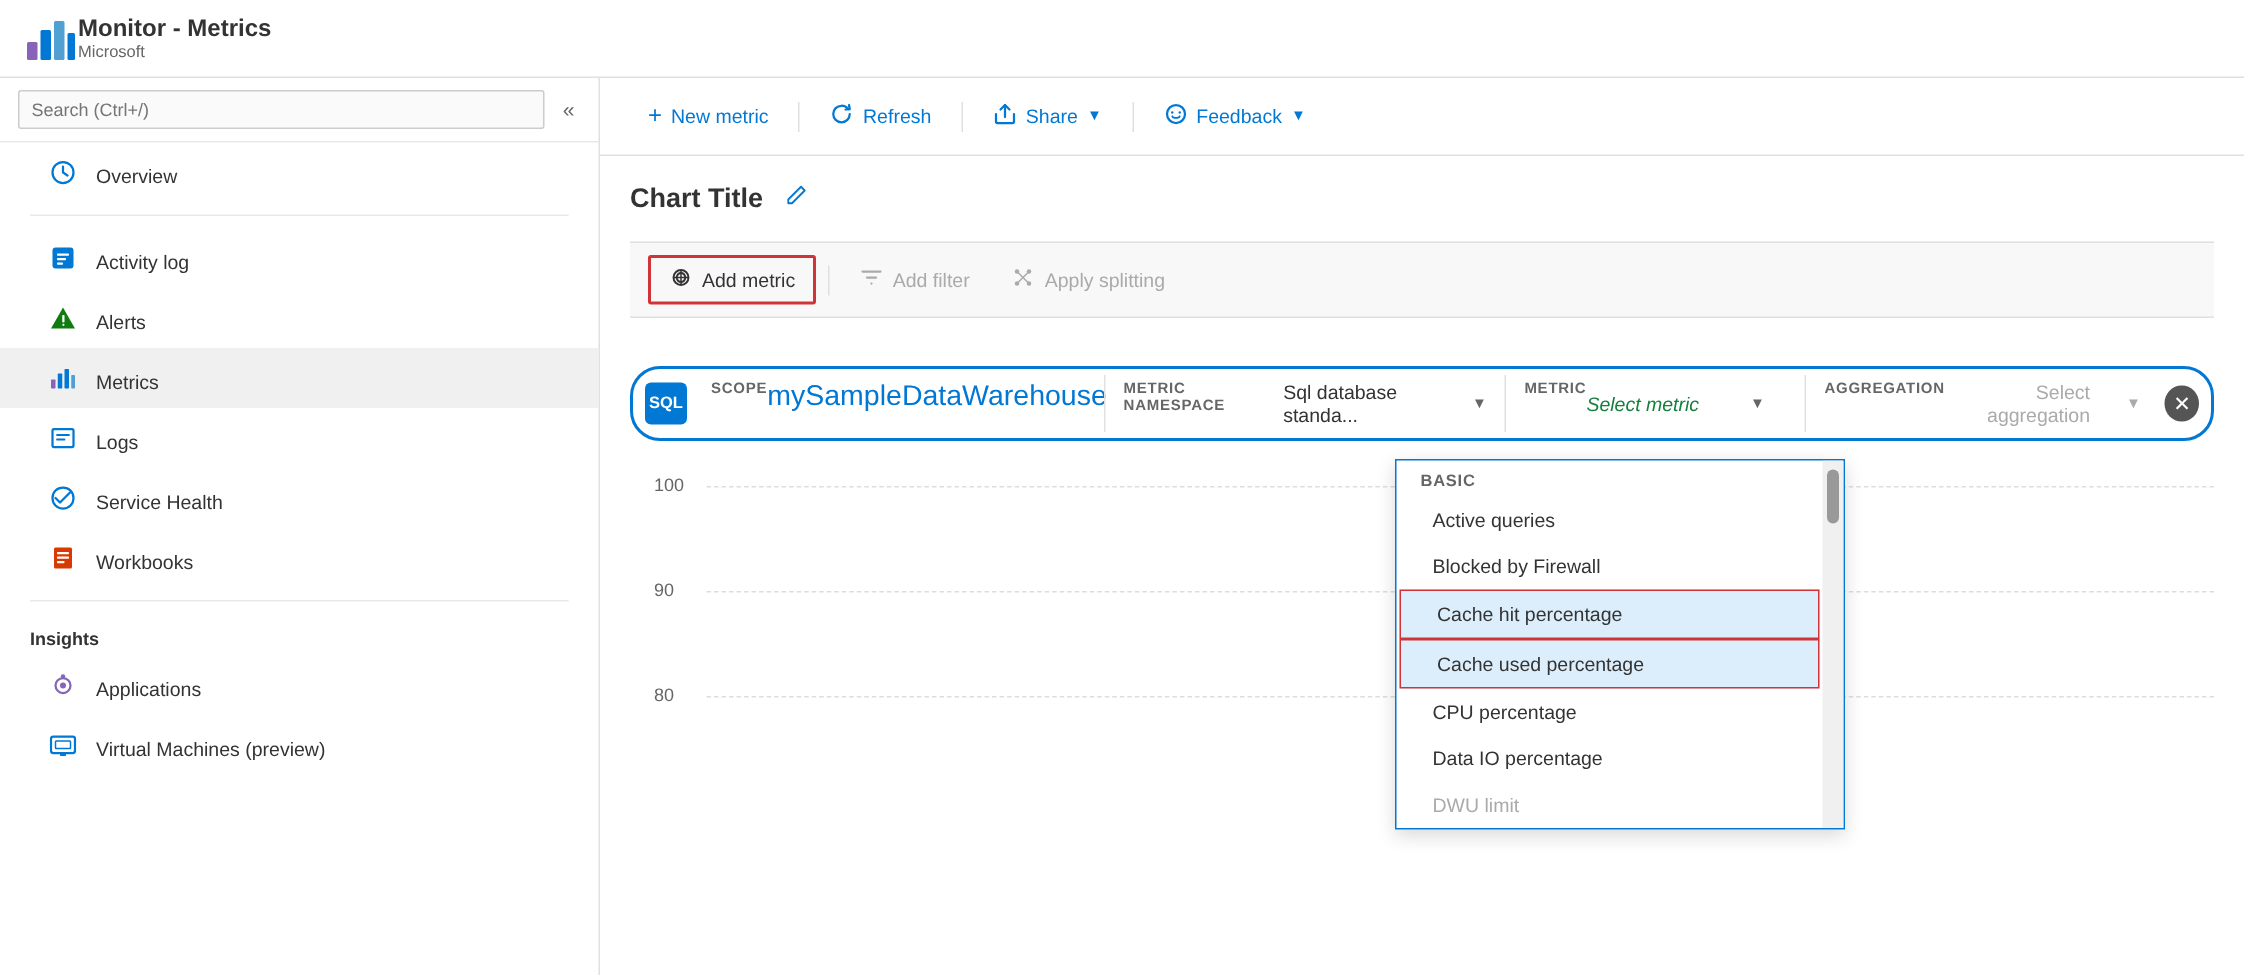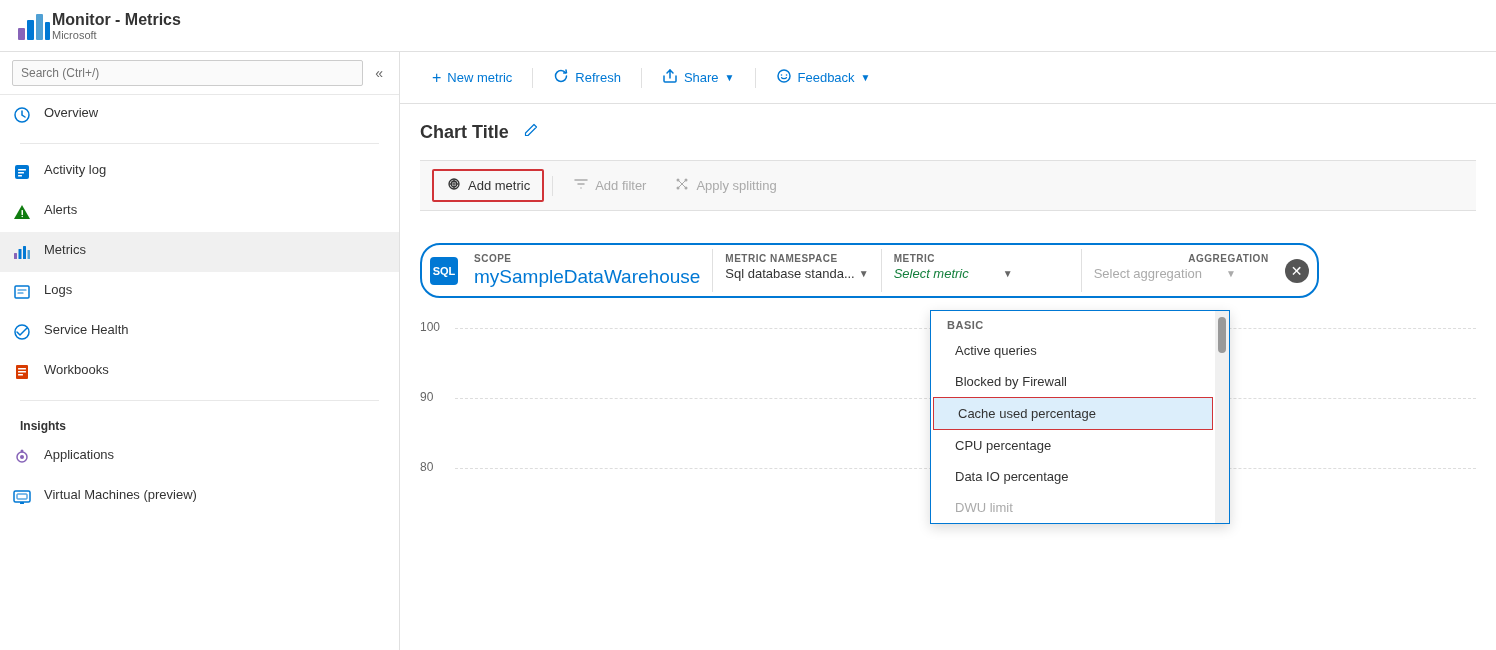--- a/index.html
+++ b/index.html
@@ -16,21 +16,21 @@
     
     .main-layout { display: flex; flex: 1; overflow: hidden; }
 
     
     .sidebar { width: 400px; border-right: 1px solid #e0e0e0; display: flex; flex-direction: column; background: #fff; flex-shrink: 0; }
     .sidebar-search { padding: 8px 12px; display: flex; align-items: center; gap: 8px; border-bottom: 1px solid #e8e8e8; }
     .sidebar-search input { border: 1px solid #ccc; border-radius: 2px; padding: 5px 8px; width: 100%; font-size: 12px; color: #666; background: #fafafa; }
     .collapse-btn { background: none; border: none; cursor: pointer; color: #666; font-size: 14px; padding: 4px; }
 
     .sidebar-nav { flex: 1; overflow-y: auto; }
-    .nav-item { display: flex; align-items: flex-start; gap: 12px; padding: 10px 12px; cursor: pointer; font-size: 13px; color: #333; }
+    .nav-item { display: flex; align-items: flex-end; gap: 12px; padding: 10px 32px; cursor: pointer; font-size: 13px; color: #333; }
     .nav-item.active { background: #f0f0f0; font-weight: 500; }
     .nav-icon { width: 20px; height: 20px; display: flex; align-items: center; justify-content: center; flex-shrink: 0; }
     .nav-divider { border: none; border-top: 1px solid #e8e8e8; margin: 8px 20px; }
     .nav-section-label { padding: 10px 20px 4px; font-size: 12px; font-weight: 600; color: #333; }
 
     
     .content { flex: 1; display: flex; flex-direction: column; overflow: hidden; background: #fff; }
 
     
     .content-toolbar { display: flex; align-items: center; gap: 4px; padding: 8px 20px; border-bottom: 1px solid #e0e0e0; height: 52px; flex-shrink: 0; }
@@ -44,21 +44,21 @@
     .edit-icon-btn { background: none; border: none; cursor: pointer; color: #0078d4; font-size: 16px; padding: 2px 6px; }
 
     
     .metric-toolbar { display: flex; align-items: center; gap: 4px; padding: 8px 0; margin-bottom: 32px; border-top: 1px solid #e0e0e0; border-bottom: 1px solid #e0e0e0; background: #f8f8f8; padding: 8px 12px; }
     .metric-btn { display: flex; align-items: center; gap: 6px; padding: 5px 12px; border: 2px solid transparent; background: none; cursor: pointer; font-size: 13px; color: #333; border-radius: 2px; }
     .metric-btn.highlighted { border: 2px solid #d13438; color: #333; }
     .metric-btn-disabled { display: flex; align-items: center; gap: 6px; padding: 5px 12px; border: none; background: none; font-size: 13px; color: #aaa; cursor: default; }
 
     
     .scope-row { display: flex; align-items: stretch; border: 2px solid #0078d4; border-radius: 20px; padding: 4px 8px; gap: 0; margin-bottom: 8px; background: #fff; width: fit-content; position: relative; }
-    .scope-section { display: flex; flex-direction: column; padding: 4px 12px; min-width: 140px; }
+    .scope-section { display: flex; padding: 4px 12px; min-width: 140px; }
     .scope-section + .scope-section { border-left: 1px solid #e0e0e0; }
     .scope-label { font-size: 10px; font-weight: 600; color: #666; letter-spacing: 0.5px; text-transform: uppercase; margin-bottom: 2px; }
     .scope-value { font-size: 19px; color: #0078d4; font-weight: 500; }
     .scope-select { display: flex; align-items: center; gap: 4px; font-size: 13px; color: #333; cursor: pointer; }
     .scope-icon { width: 28px; height: 28px; background: #0078d4; border-radius: 4px; display: flex; align-items: center; justify-content: center; color: white; font-size: 11px; font-weight: 700; flex-shrink: 0; margin-right: 4px; align-self: center; }
     .scope-close { background: none; border: none; cursor: pointer; color: #666; font-size: 16px; align-self: center; margin-left: 4px; width: 24px; height: 24px; display: flex; align-items: center; justify-content: center; border-radius: 50%; background: #555; color: white; font-size: 14px; }
     .dropdown-section-label { padding: 8px 16px 4px; font-size: 11px; font-weight: 700; color: #666; letter-spacing: 0.5px; }
     .dropdown-item { padding: 8px 16px 8px 24px; font-size: 13px; color: #333; cursor: pointer; }
     .dropdown-item.highlighted { background: #dceefb; border: 1px solid #d13438; margin: 0 2px; }
   </style>
@@ -332,33 +332,34 @@
           box-shadow:0 4px 12px rgba(0,0,0,0.15);
           z-index:50;
           display:flex;
           overflow:hidden;
         ">
           <div style="flex:1;">
             <div class="dropdown-section-label">BASIC</div>
 
             <div class="dropdown-item">Active queries</div>
             <div class="dropdown-item">Blocked by Firewall</div>
+            <div class="dropdown-item highlighted">Cache hit percentage</div>
             <div class="dropdown-item highlighted">Cache used percentage</div>
             <div class="dropdown-item">CPU percentage</div>
             <div class="dropdown-item">Data IO percentage</div>
             <div class="dropdown-item" style="color:#aaa;">DWU limit</div>
           </div>
 
           <div style="width:14px;background:#f0f0f0;display:flex;flex-direction:column;align-items:center;padding:2px;">
             <div style="width:8px;height:36px;background:#999;border-radius:4px;margin-top:4px;"></div>
           </div>
         </div>
       </div>
 
-      <div style="margin-top:10px;margin-left:0;position:relative;height:200px;">
+      <div style="margin-top:10px;margin-left:16px;position:relative;height:200px;">
 
         <div style="position:absolute;left:0;top:10px;font-size:12px;color:#666;">100</div>
         <div style="position:absolute;left:0;top:80px;font-size:12px;color:#666;">90</div>
         <div style="position:absolute;left:0;top:150px;font-size:12px;color:#666;">80</div>
 
         <div style="position:absolute;left:35px;right:0;top:18px;border-top:1px dashed #ddd;"></div>
         <div style="position:absolute;left:35px;right:0;top:88px;border-top:1px dashed #ddd;"></div>
         <div style="position:absolute;left:35px;right:0;top:158px;border-top:1px dashed #ddd;"></div>
       </div>
 

